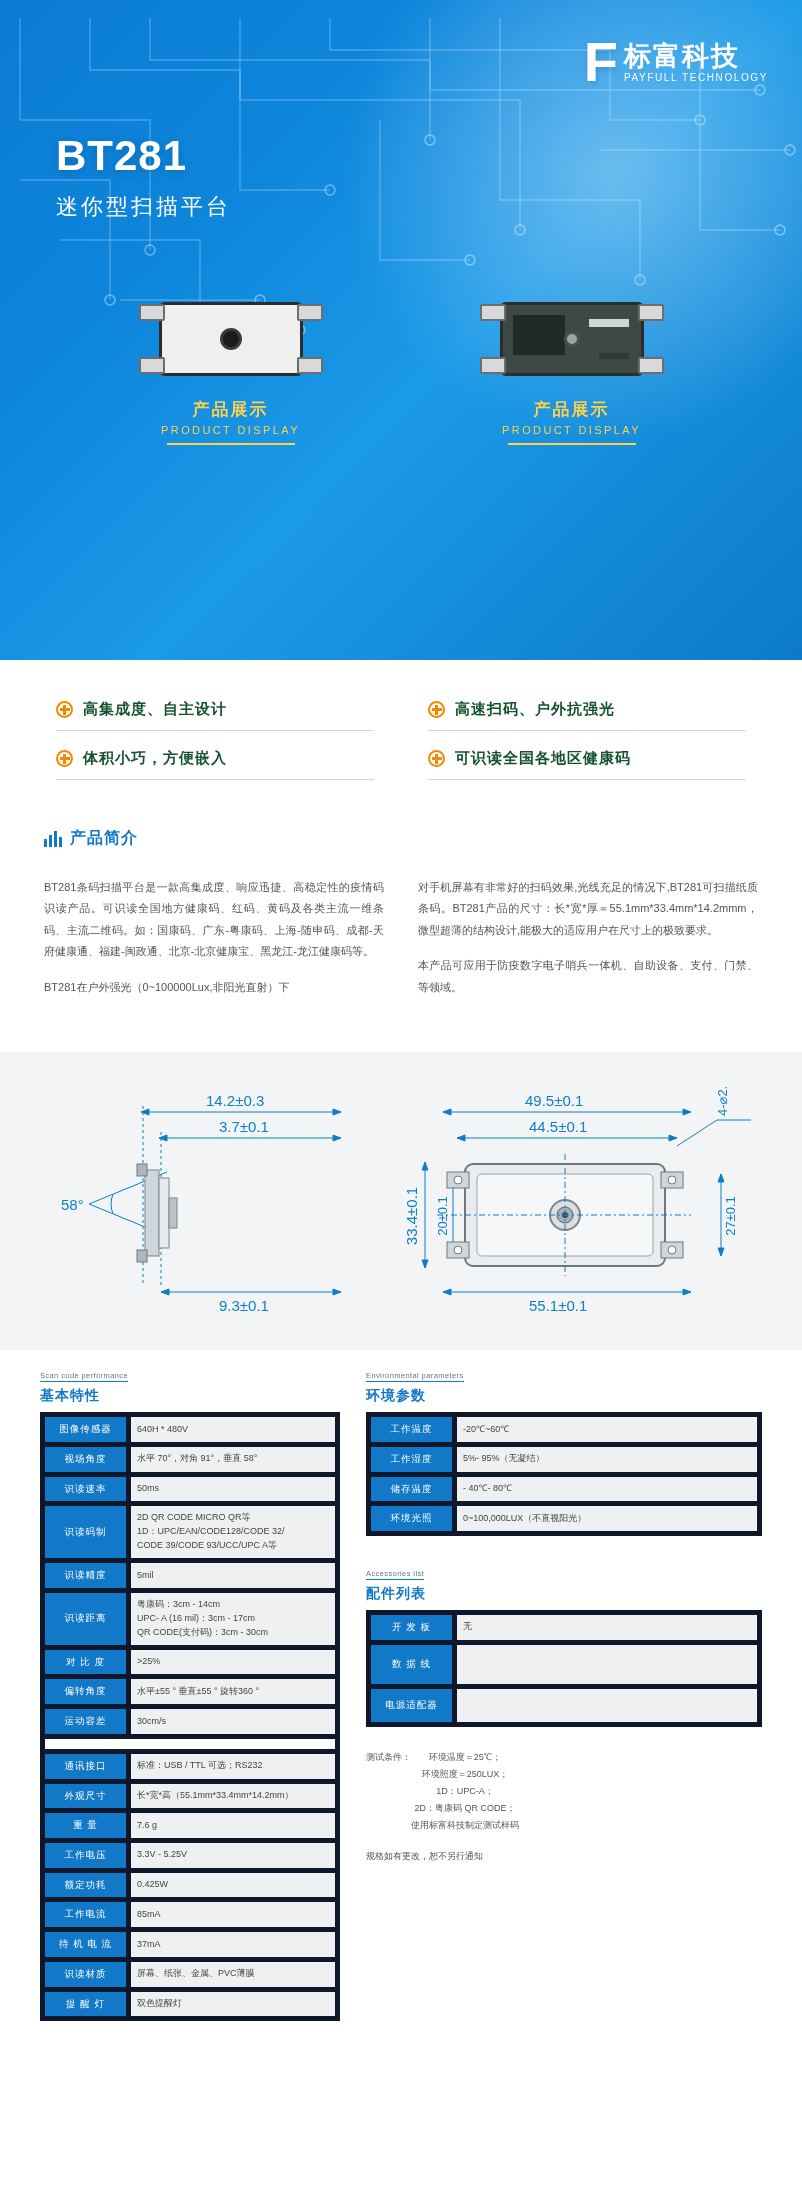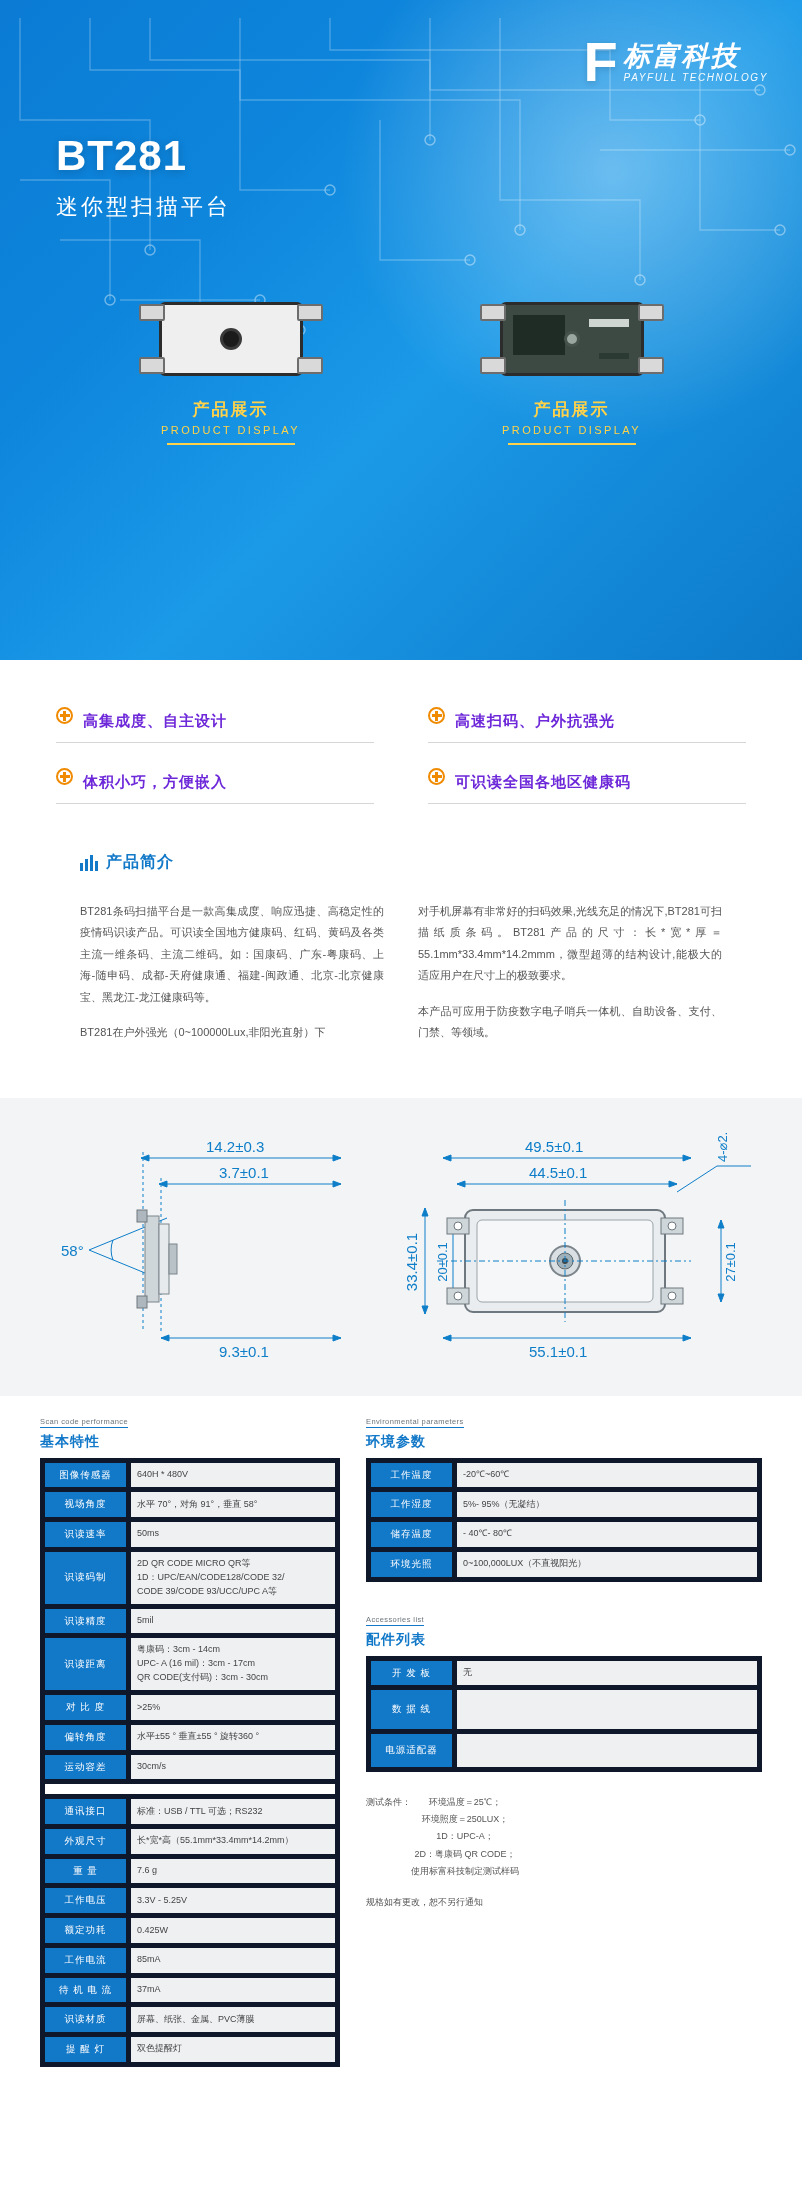--- a/index.html
+++ b/index.html
@@ -25,21 +25,21 @@
     background: radial-gradient(circle, rgba(255,255,255,.35) 0%, rgba(255,255,255,0) 62%);
   }
   .logo-wrap {
     position: absolute; right: 34px; top: 34px;
     display: flex; align-items: center; gap: 10px;
   }
   .logo-mark {
     font-size: 56px; font-weight: bold; color: #fff; line-height: 1;
     letter-spacing: -4px; text-shadow: 0 2px 6px rgba(0,0,0,.15);
   }
-  .logo-text { color: #fff; line-height: 1.15; font-style: italic; }
+  .logo-text { color: #fff; line-height: 1.15; }
   .logo-cn { font-size: 27px; font-weight: bold; letter-spacing: 2px; }
   .logo-en { font-size: 10px; letter-spacing: 1.6px; opacity: .95; }
 
   .hero-title {
     position: absolute; left: 56px; top: 132px; color: #fff;
   }
   .hero-title .model {
     font-size: 42px; font-weight: bold; letter-spacing: 1px;
     text-shadow: 0 2px 8px rgba(0,0,0,.18);
   }
@@ -96,24 +96,24 @@
   }
   .feat-ico {
     width: 17px; height: 17px; flex: 0 0 17px; border: 2px solid #f08a00;
     border-radius: 50%; position: relative;
   }
   .feat-ico::before, .feat-ico::after {
     content: ""; position: absolute; background: #f08a00;
   }
   .feat-ico::before { left: 5px; top: 1.5px; width: 3px; height: 10px; }
   .feat-ico::after { left: 1.5px; top: 5px; width: 10px; height: 3px; }
-  .feat-label { color: #6d28d9; font-size: 15px; font-weight: bold; letter-spacing: 1px; margin-top: 12px; }
+  .feat-label { color: #14532d; font-size: 15px; font-weight: bold; letter-spacing: 1px; }
 
   
-  .intro { padding: 22px 80px 40px; background: #fff; }
+  .intro { padding: 22px 44px 40px; background: #fff; }
   .intro-head {
     display: flex; align-items: center; gap: 8px; margin-bottom: 16px;
   }
   .intro-bars { display: flex; gap: 2px; align-items: flex-end; }
   .intro-bars i { display: block; width: 3px; background: #1278c8; }
   .intro-title { color: #1278c8; font-size: 16px; font-weight: bold; letter-spacing: 1px; }
   .intro-cols { display: grid; grid-template-columns: 1fr 1fr; gap: 34px; }
   .intro-cols p {
     font-size: 11px; line-height: 1.95; color: #555; margin-bottom: 14px;
     text-align: justify;

